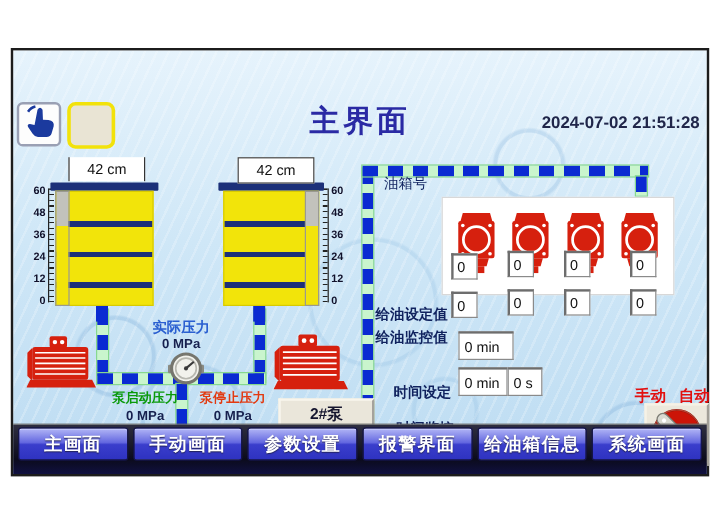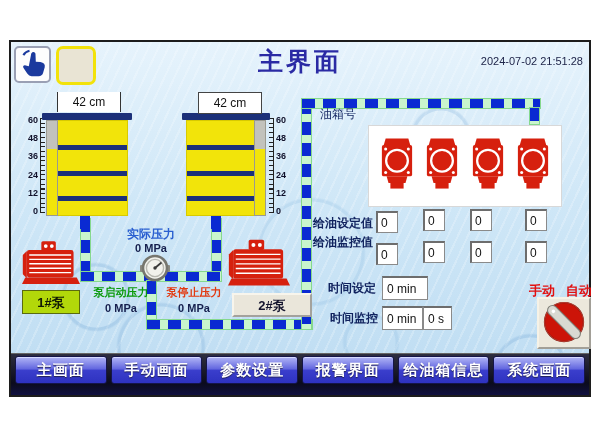--- a/index.html
+++ b/index.html
@@ -13,28 +13,28 @@
     background:
       radial-gradient(circle at 85px 255px, transparent 30px, rgba(120,170,215,.30) 31px, rgba(120,170,215,.30) 33px, transparent 35px),
       radial-gradient(circle at 150px 305px, transparent 40px, rgba(120,170,215,.28) 41px, rgba(120,170,215,.28) 43px, transparent 45px),
       radial-gradient(circle at 430px 95px, transparent 26px, rgba(120,170,215,.25) 27px, rgba(120,170,215,.25) 29px, transparent 31px),
       radial-gradient(circle at 520px 330px, transparent 34px, rgba(120,170,215,.30) 35px, rgba(120,170,215,.30) 37px, transparent 39px),
       radial-gradient(circle at 300px 210px, transparent 50px, rgba(130,180,220,.22) 51px, rgba(130,180,220,.22) 53px, transparent 55px),
       radial-gradient(circle at 360px 300px, transparent 24px, rgba(130,180,220,.22) 25px, rgba(130,180,220,.22) 27px, transparent 29px),
       repeating-linear-gradient(115deg, rgba(255,255,255,.22) 0 2px, transparent 2px 9px),
       linear-gradient(180deg,#e6f3fc 0%,#cfe7f7 45%,#bddcf2 100%);
   }
-  .abs{position:absolute;}
+  .abs{position:absolute;margin-top:39px;}
   
   .sq-btn{border-radius:5px;box-sizing:border-box;}
   #touch-btn{left:3px;top:4px;width:37px;height:37px;background:#fdfdfd;border:2px solid #9aa0b4;
     display:flex;align-items:center;justify-content:center;}
   #blank-btn{left:45px;top:4px;width:40px;height:39px;background:#e9e4d4;border:3px solid #f2e20a;border-radius:7px;}
   #title{left:0;right:0;top:3px;text-align:center;font-size:25px;font-weight:bold;color:#2a2aa4;letter-spacing:3px;}
-  #timestamp{right:6px;top:13px;font-size:11px;color:#20264a;font-weight:normal;}
+  #timestamp{right:6px;top:13px;font-size:14px;color:#20264a;font-weight:bold;}
 
   
   .tank-body{background:
       linear-gradient(180deg, transparent 0 26%, #1c3079 26% 31%, transparent 31% 53%, #1c3079 53% 58%, transparent 58% 80%, #1c3079 80% 85%, transparent 85%),
       #f2e40a;
     border:1px solid #d8ca00;box-sizing:border-box;z-index:2;}
   .tank-top{background:#1c3079;height:7px;z-index:2;border-radius:1px;}
   .level-bar{width:12px;height:96px;z-index:3;border:1px solid #9a9a90;box-sizing:border-box;
     background:linear-gradient(180deg,#c2c2bc 0 30%,#f2e40a 30% 100%);}
   .level-box{background:#ffffff;text-align:center;font-size:12px;color:#111;line-height:20px;z-index:2;}
@@ -167,21 +167,20 @@
       <g stroke="#ffffff" stroke-width="1.7">
         <line x1="9" y1="18" x2="61" y2="18"></line>
           <line x1="9" y1="23.5" x2="61" y2="23.5"></line>
         <line x1="9" y1="29" x2="61" y2="29"></line>
           <line x1="9" y1="34.5" x2="61" y2="34.5"></line>
         <line x1="9" y1="40" x2="61" y2="40"></line>
       </g>
       <polygon points="4,46 68,46 72,54 0,54" fill="#d6200e"></polygon>
     </svg>
   </div>
-  <button class="abs pump-btn" id="pump1-btn">1#泵</button>
 
   <div class="abs" style="left:217px;top:196px;z-index:2;">
     <svg width="62" height="50" viewBox="0 0 72 56">
       <rect x="24" y="1" width="18" height="12" rx="2" fill="#d6200e"></rect>
       <circle cx="29.5" cy="7" r="2.3" fill="#fff"></circle>
         <circle cx="37" cy="7" r="2.3" fill="#fff"></circle>
       <polygon points="6,13 1,18 1,42 6,47" fill="#d6200e"></polygon>
       <rect x="6" y="12" width="58" height="34" rx="3" fill="#d6200e"></rect>
       <g stroke="#ffffff" stroke-width="1.7">
         <line x1="9" y1="18" x2="61" y2="18"></line>

